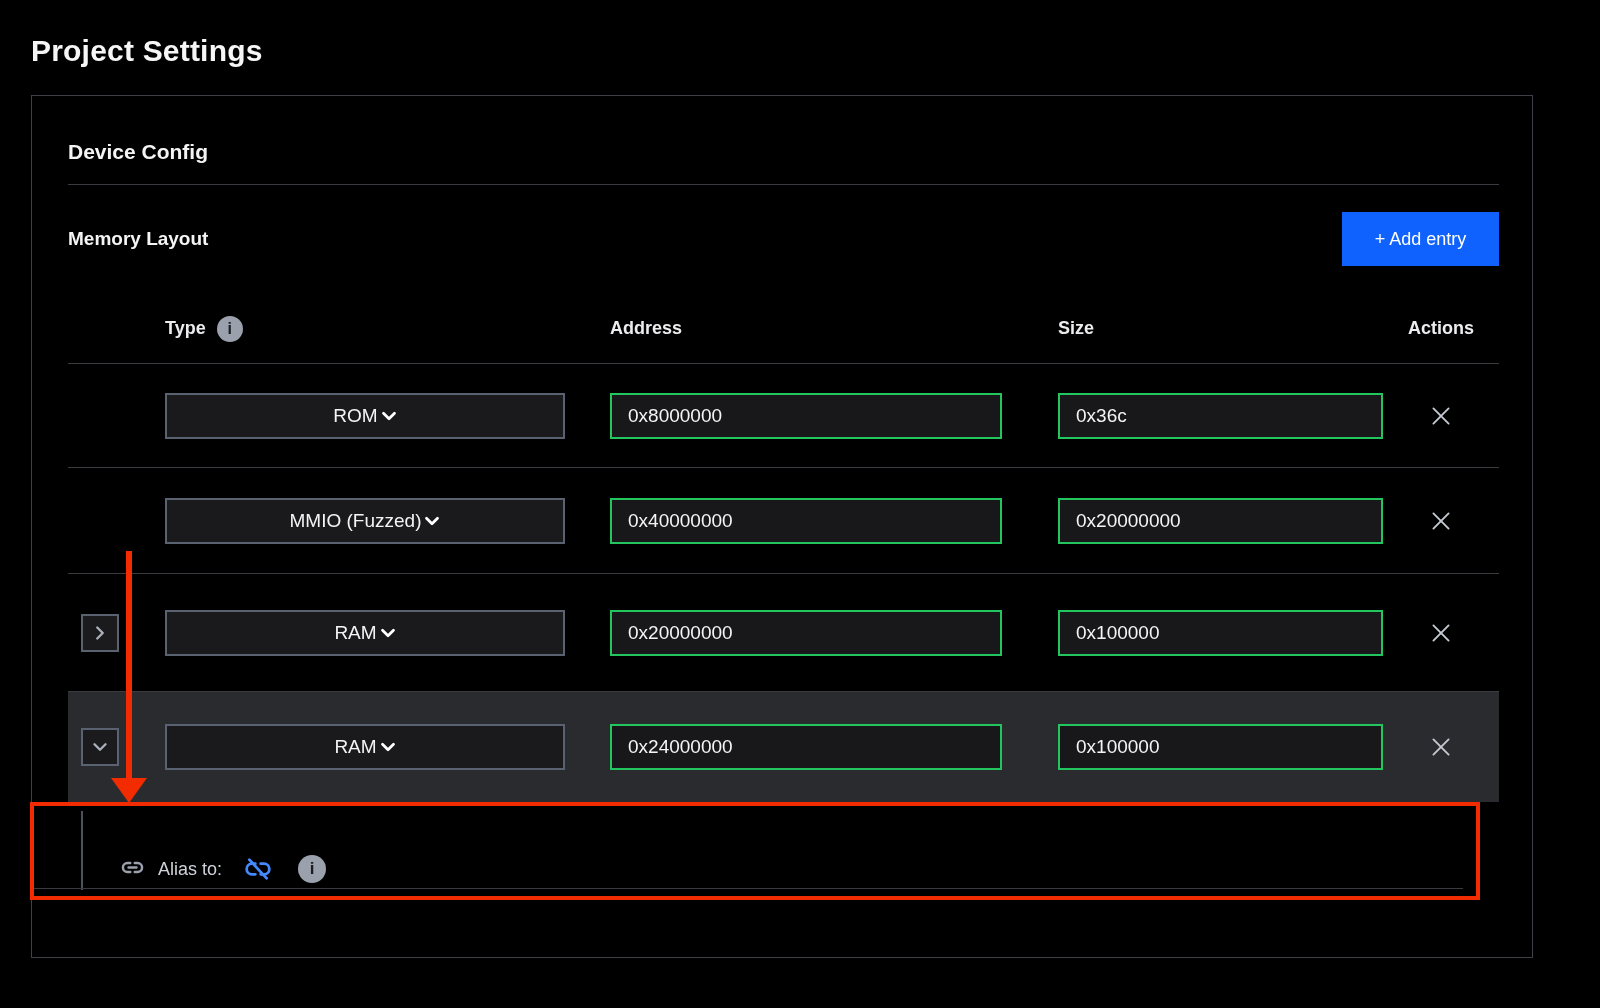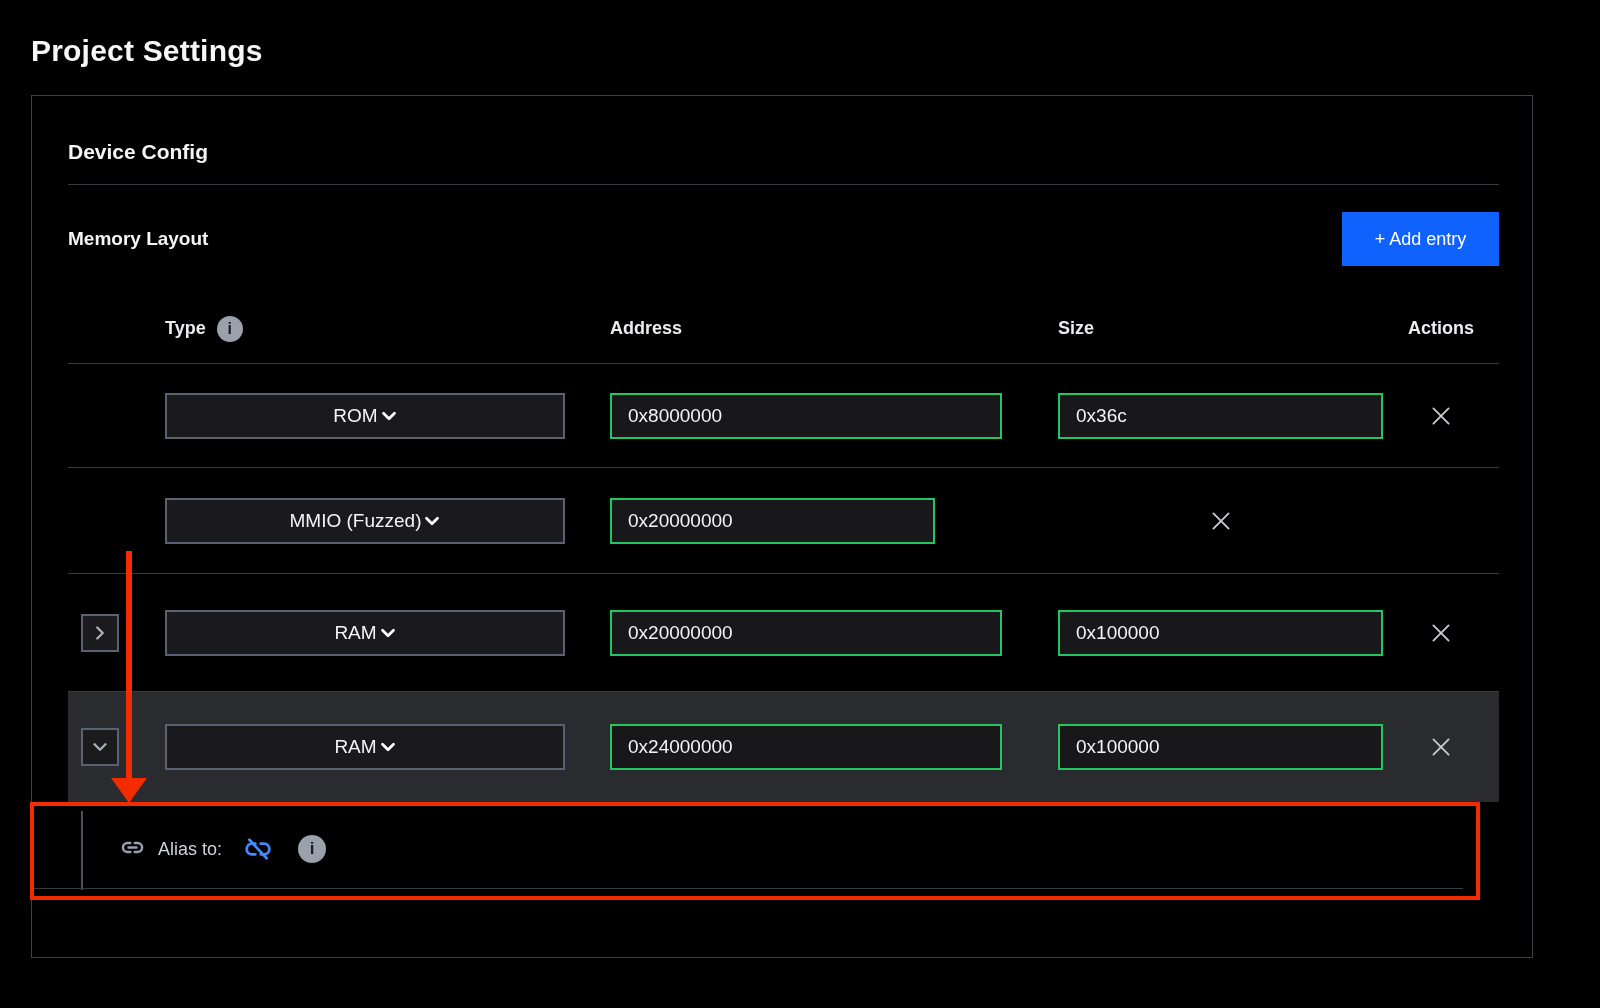--- a/index.html
+++ b/index.html
@@ -85,21 +85,21 @@
   .remove-btn svg { stroke:#c6cad2; }
   
   .alias-section {
     position:relative;
     margin-left:-38px;
     width:1450px; height:98px;
     border:4px solid #f22b00;
     background:#000;
   }
   .indent-line { position:absolute; left:47px; top:5px; width:2px; height:79px; background:#4c515b; }
-  .alias-content { display:flex; align-items:center; height:86px; padding-left:85px; }
+  .alias-content { display:flex; align-items:center; height:86px; padding-left:85px;margin-top:20px; }
   .alias-label { margin-left:12px; font-size:18px; color:#cfd2d8; white-space:nowrap; }
   .alias-select {
     margin-left:18px; width:1107px; height:50px;
     background:#1b1b1e; border:2px solid #5a6170;
     display:flex; align-items:center; justify-content:space-between;
     padding:0 16px 0 18px; font-size:20px; color:#f6f6f7; cursor:pointer;
   }
   .alias-select svg { stroke:#fff; flex:none; }
   .unlink-btn { margin-left:18px; background:none; border:none; padding:2px; cursor:pointer; display:flex; }
   .unlink-btn svg { stroke:#4589ff; }
@@ -159,20 +159,21 @@
   </div>
 
   <div class="grid-row trow r2">
     <div></div>
     <div class="select-box">
       <span>MMIO (Fuzzed)</span>
       <svg width="22" height="22" viewBox="0 0 24 24" fill="none" stroke-width="3" stroke-linecap="round" stroke-linejoin="round">
           <polyline points="6 9 12 15 18 9"></polyline>
         </svg>
     </div>
+    <div><input class="text-input" type="text" value="0x40000000" style=""></div>
     <div><input class="text-input size" type="text" value="0x20000000" style=""></div>
     <button class="remove-btn">
       <svg width="26" height="26" viewBox="0 0 24 24" fill="none" stroke-width="1.7" stroke-linecap="round">
           <line x1="5" y1="5" x2="19" y2="19"></line>
           <line x1="19" y1="5" x2="5" y2="19"></line>
         </svg>
     </button>
   </div>
 
   <div class="grid-row trow r3">

